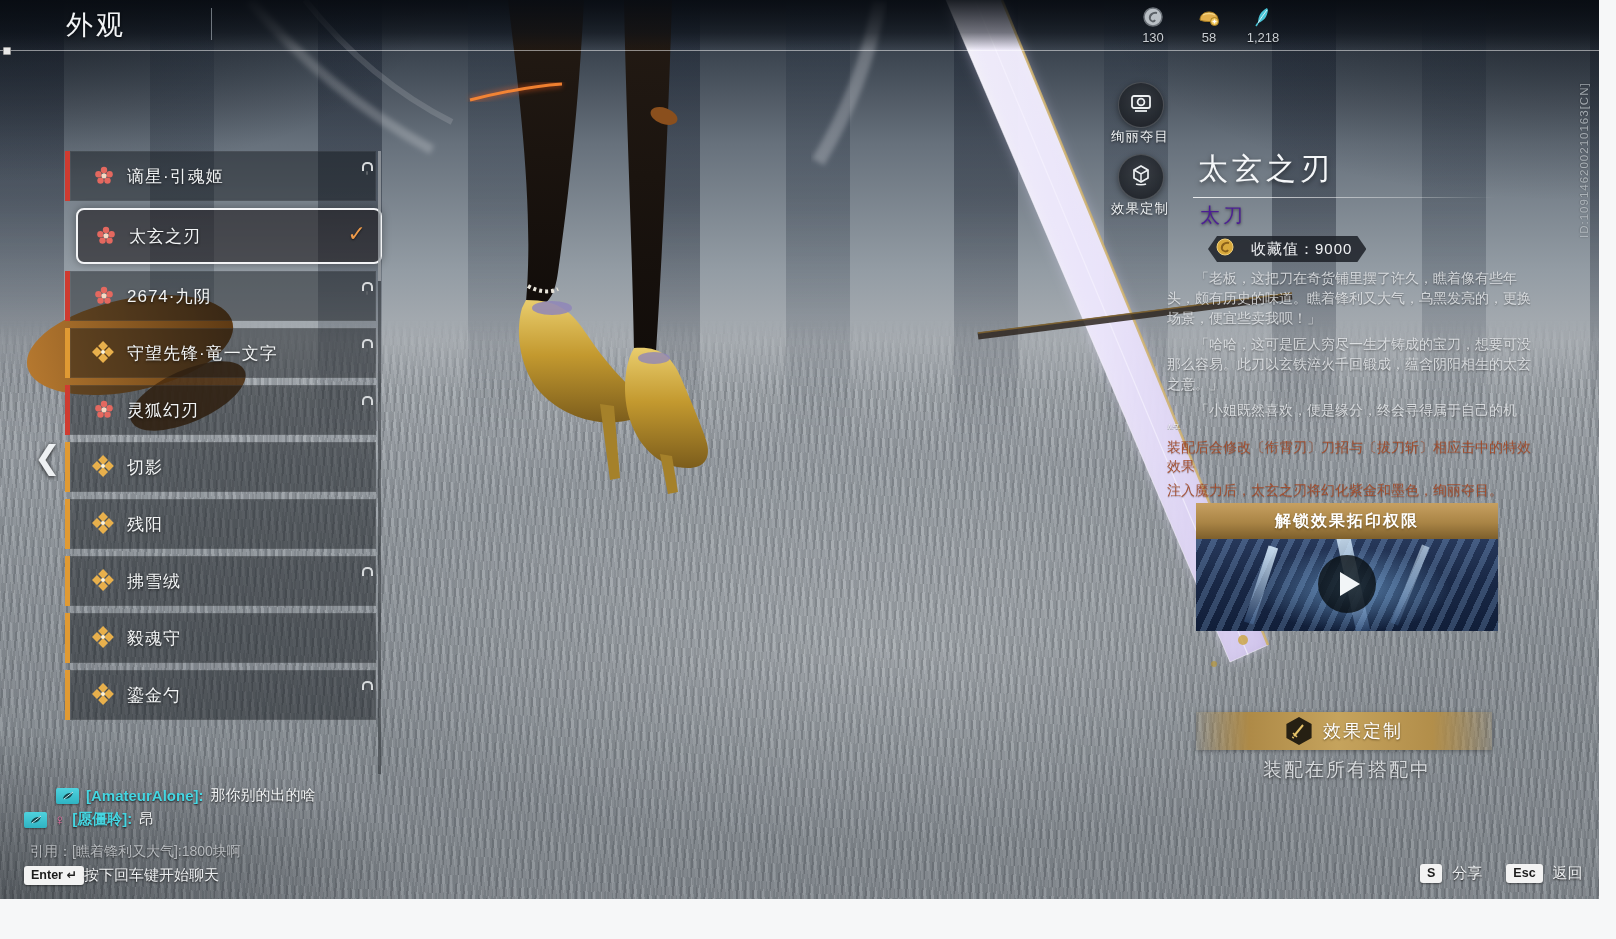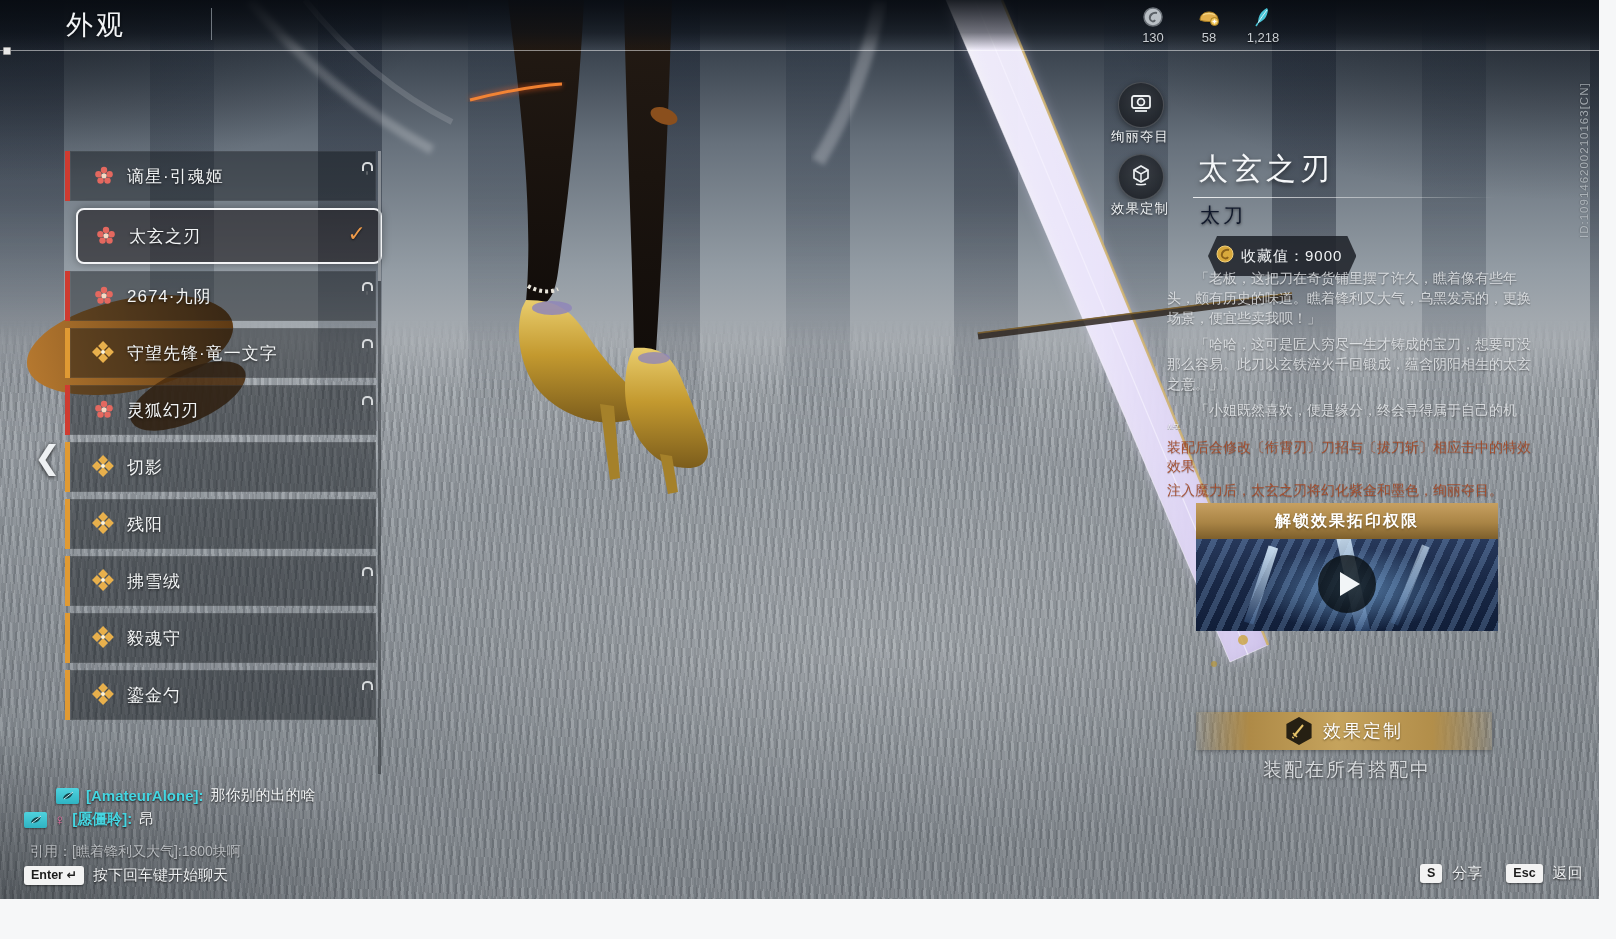--- a/index.html
+++ b/index.html
@@ -59,22 +59,22 @@
   .collapse-arrow{position:absolute;left:34px;top:438px;font-size:32px;color:#eef1f3;text-shadow:0 1px 4px rgba(0,0,0,.8);cursor:pointer;}
 
   
   .round-btn{position:absolute;width:44px;height:44px;border-radius:50%;background:radial-gradient(circle at 50% 40%, rgba(52,56,62,.85), rgba(18,21,26,.85));
      border:1px solid rgba(255,255,255,.18);display:flex;align-items:center;justify-content:center;box-shadow:0 2px 6px rgba(0,0,0,.4);cursor:pointer;}
   .round-label{position:absolute;width:88px;text-align:center;font-size:13.5px;color:#eef1f3;text-shadow:0 1px 3px rgba(0,0,0,.8);letter-spacing:1px;}
 
   
   .detail-title{position:absolute;left:1198px;top:149px;font-size:30px;color:#f5f7f9;letter-spacing:4px;text-shadow:0 2px 5px rgba(0,0,0,.55);}
   .title-rule{position:absolute;left:1193px;top:197px;width:302px;height:1px;background:linear-gradient(90deg, rgba(255,255,255,.85), rgba(255,255,255,.25) 80%, transparent);}
-  .detail-category{position:absolute;left:1200px;top:202px;font-size:20px;color:#0f172a;letter-spacing:3px;text-shadow:0 1px 3px rgba(0,0,0,.6);}
-  .collect-badge{position:absolute;left:1208px;top:236px;height:40px;padding:0 14px 0 8px;display:flex;align-items:center;gap:7px;
+  .detail-category{position:absolute;left:1200px;top:202px;font-size:20px;color:#4c1d95;letter-spacing:3px;text-shadow:0 1px 3px rgba(0,0,0,.6);}
+  .collect-badge{position:absolute;left:1208px;top:236px;height:26px;padding:0 14px 0 8px;display:flex;align-items:center;gap:17px;
      background:rgba(28,32,39,.85);clip-path:polygon(9px 0,calc(100% - 9px) 0,100% 50%,calc(100% - 9px) 100%,9px 100%,0 50%);}
   .collect-badge .bval{font-size:15px;color:#f0f2f4;letter-spacing:1px;}
   .lore{position:absolute;left:1167px;top:268px;width:364px;max-height:162px;overflow:hidden;
      font-size:14px;line-height:20px;color:rgba(241,243,246,.78);text-shadow:0 1px 2px rgba(0,0,0,.45);}
   .lore p{margin:0 0 6px 0;text-indent:2em;}
   .effect-notes{position:absolute;left:1167px;top:438px;width:364px;max-height:62px;overflow:hidden;
      font-size:14px;line-height:19px;color:rgba(163,74,40,.92);text-shadow:0 1px 1px rgba(0,0,0,.25);}
   .effect-notes p{margin:0 0 5px 0;}
 
   .video-panel{position:absolute;left:1196px;top:503px;width:302px;}
@@ -98,21 +98,21 @@
   .equip-status{position:absolute;left:1196px;top:757px;width:302px;text-align:center;font-size:19px;color:#d6d9dc;letter-spacing:2px;text-shadow:0 1px 3px rgba(0,0,0,.7);}
 
   
   .chat{position:absolute;left:24px;top:786px;}
   .chat-row{position:absolute;left:0;display:flex;align-items:center;gap:7px;white-space:nowrap;}
   .chat-badge{width:23px;height:16px;border-radius:2px;background:linear-gradient(180deg,#4fd2de,#2fb3c2);display:flex;align-items:center;justify-content:center;box-shadow:0 1px 2px rgba(0,0,0,.4);}
   .chat-name{font-size:15px;font-weight:bold;color:#45d6e2;text-shadow:0 1px 2px rgba(0,0,0,.8);}
   .chat-text{font-size:15px;color:#f2f4f5;text-shadow:0 1px 2px rgba(0,0,0,.8);}
   .gender{font-size:15px;font-weight:bold;color:#f06fa6;text-shadow:0 1px 2px rgba(0,0,0,.6);}
   .chat-quote{position:absolute;left:6px;top:57px;font-size:14px;color:rgba(205,209,212,.82);text-shadow:0 1px 2px rgba(0,0,0,.6);white-space:nowrap;}
-  .chat-hint{position:absolute;left:0;top:80px;display:flex;align-items:center;gap:9px;white-space:nowrap;}
+  .chat-hint{position:absolute;left:0;top:80px;display:flex;align-items:center;white-space:nowrap;}
   .key-chip{display:inline-block;background:#f3f3f3;color:#1d1d1d;font-weight:bold;font-size:12.5px;line-height:17px;padding:1px 7px;border-radius:3px;box-shadow:0 1px 2px rgba(0,0,0,.45);}
   .hint-label{font-size:15px;color:#eef0f2;text-shadow:0 1px 2px rgba(0,0,0,.8);}
   .hotkey-bar{position:absolute;left:1420px;top:864px;display:flex;align-items:center;gap:10px;white-space:nowrap;}
   .hk-label{font-size:15px;color:#eef0f2;text-shadow:0 1px 2px rgba(0,0,0,.8);margin-right:14px;}
 
   
   .strip-pink{position:absolute;left:0;top:899px;width:1616px;height:8px;background:linear-gradient(180deg,#d append;}
   .strip-pink{background:linear-gradient(180deg,#d89b93,#e9b2aa);}
   .taskbar{position:absolute;left:0;top:907px;width:1616px;height:32px;background:#f6f7f8;border-top:1px solid #e2e3e5;display:flex;align-items:center;}
   .tabs{display:flex;align-items:center;height:100%;}

